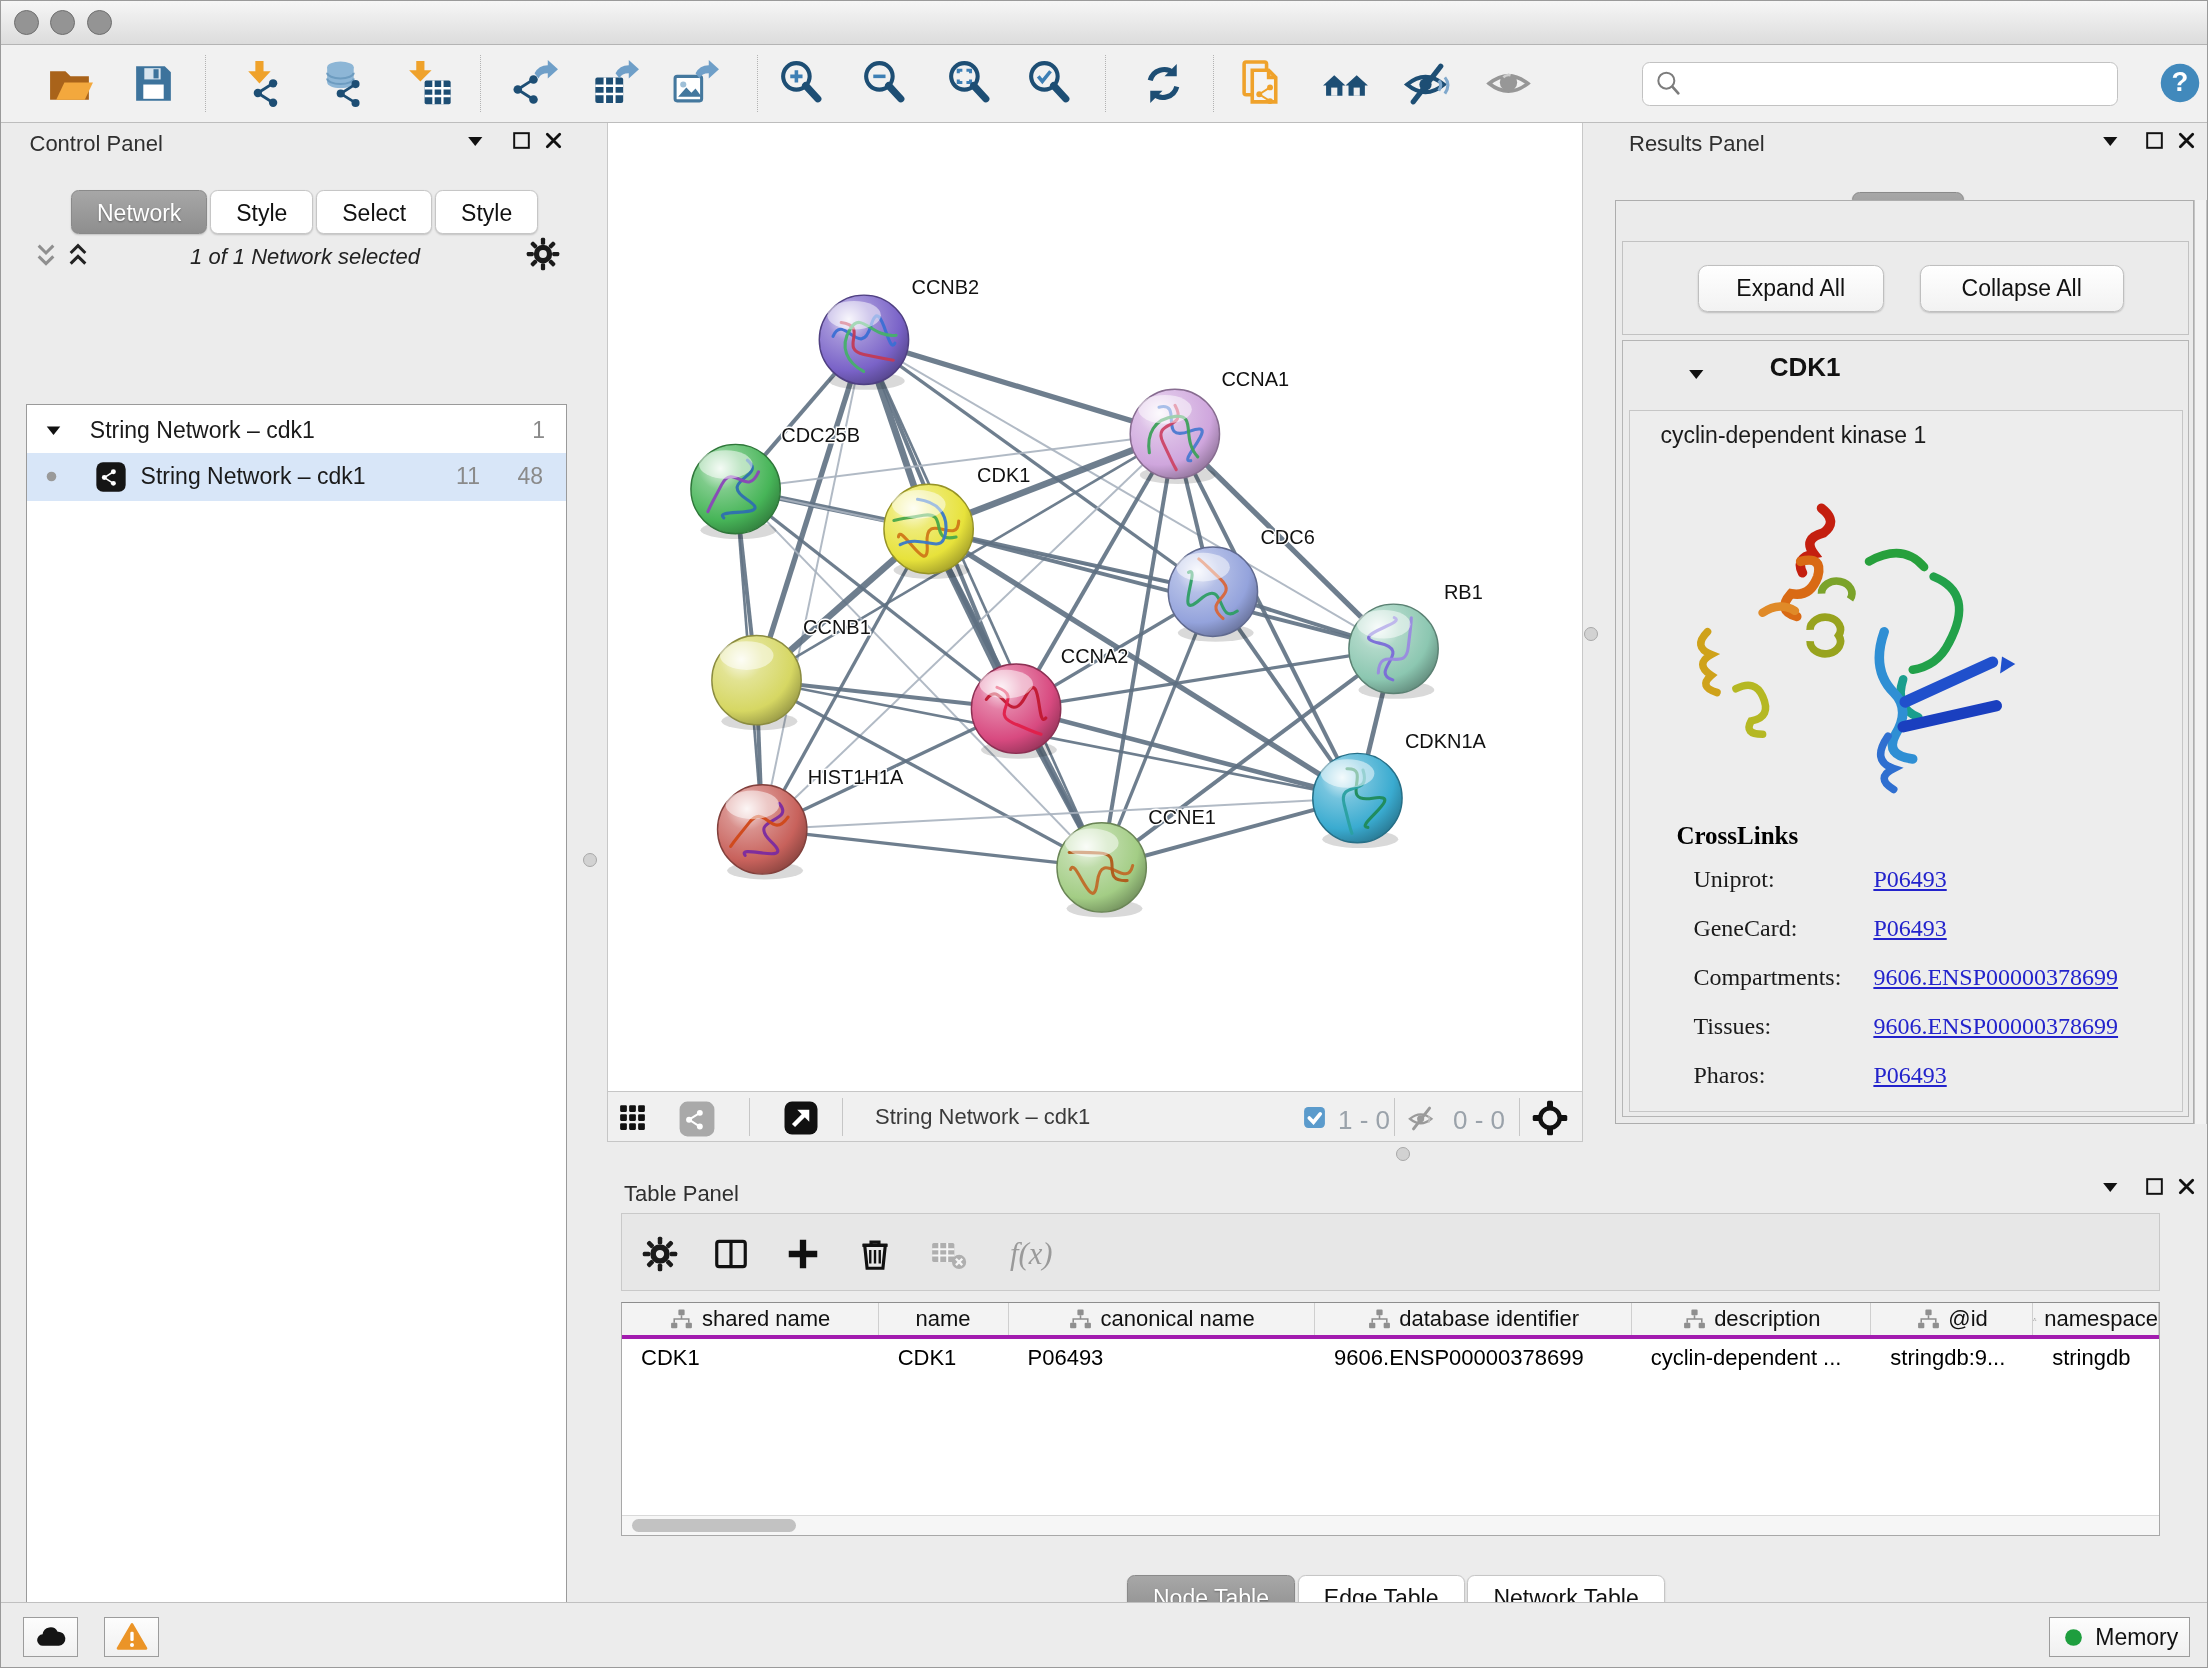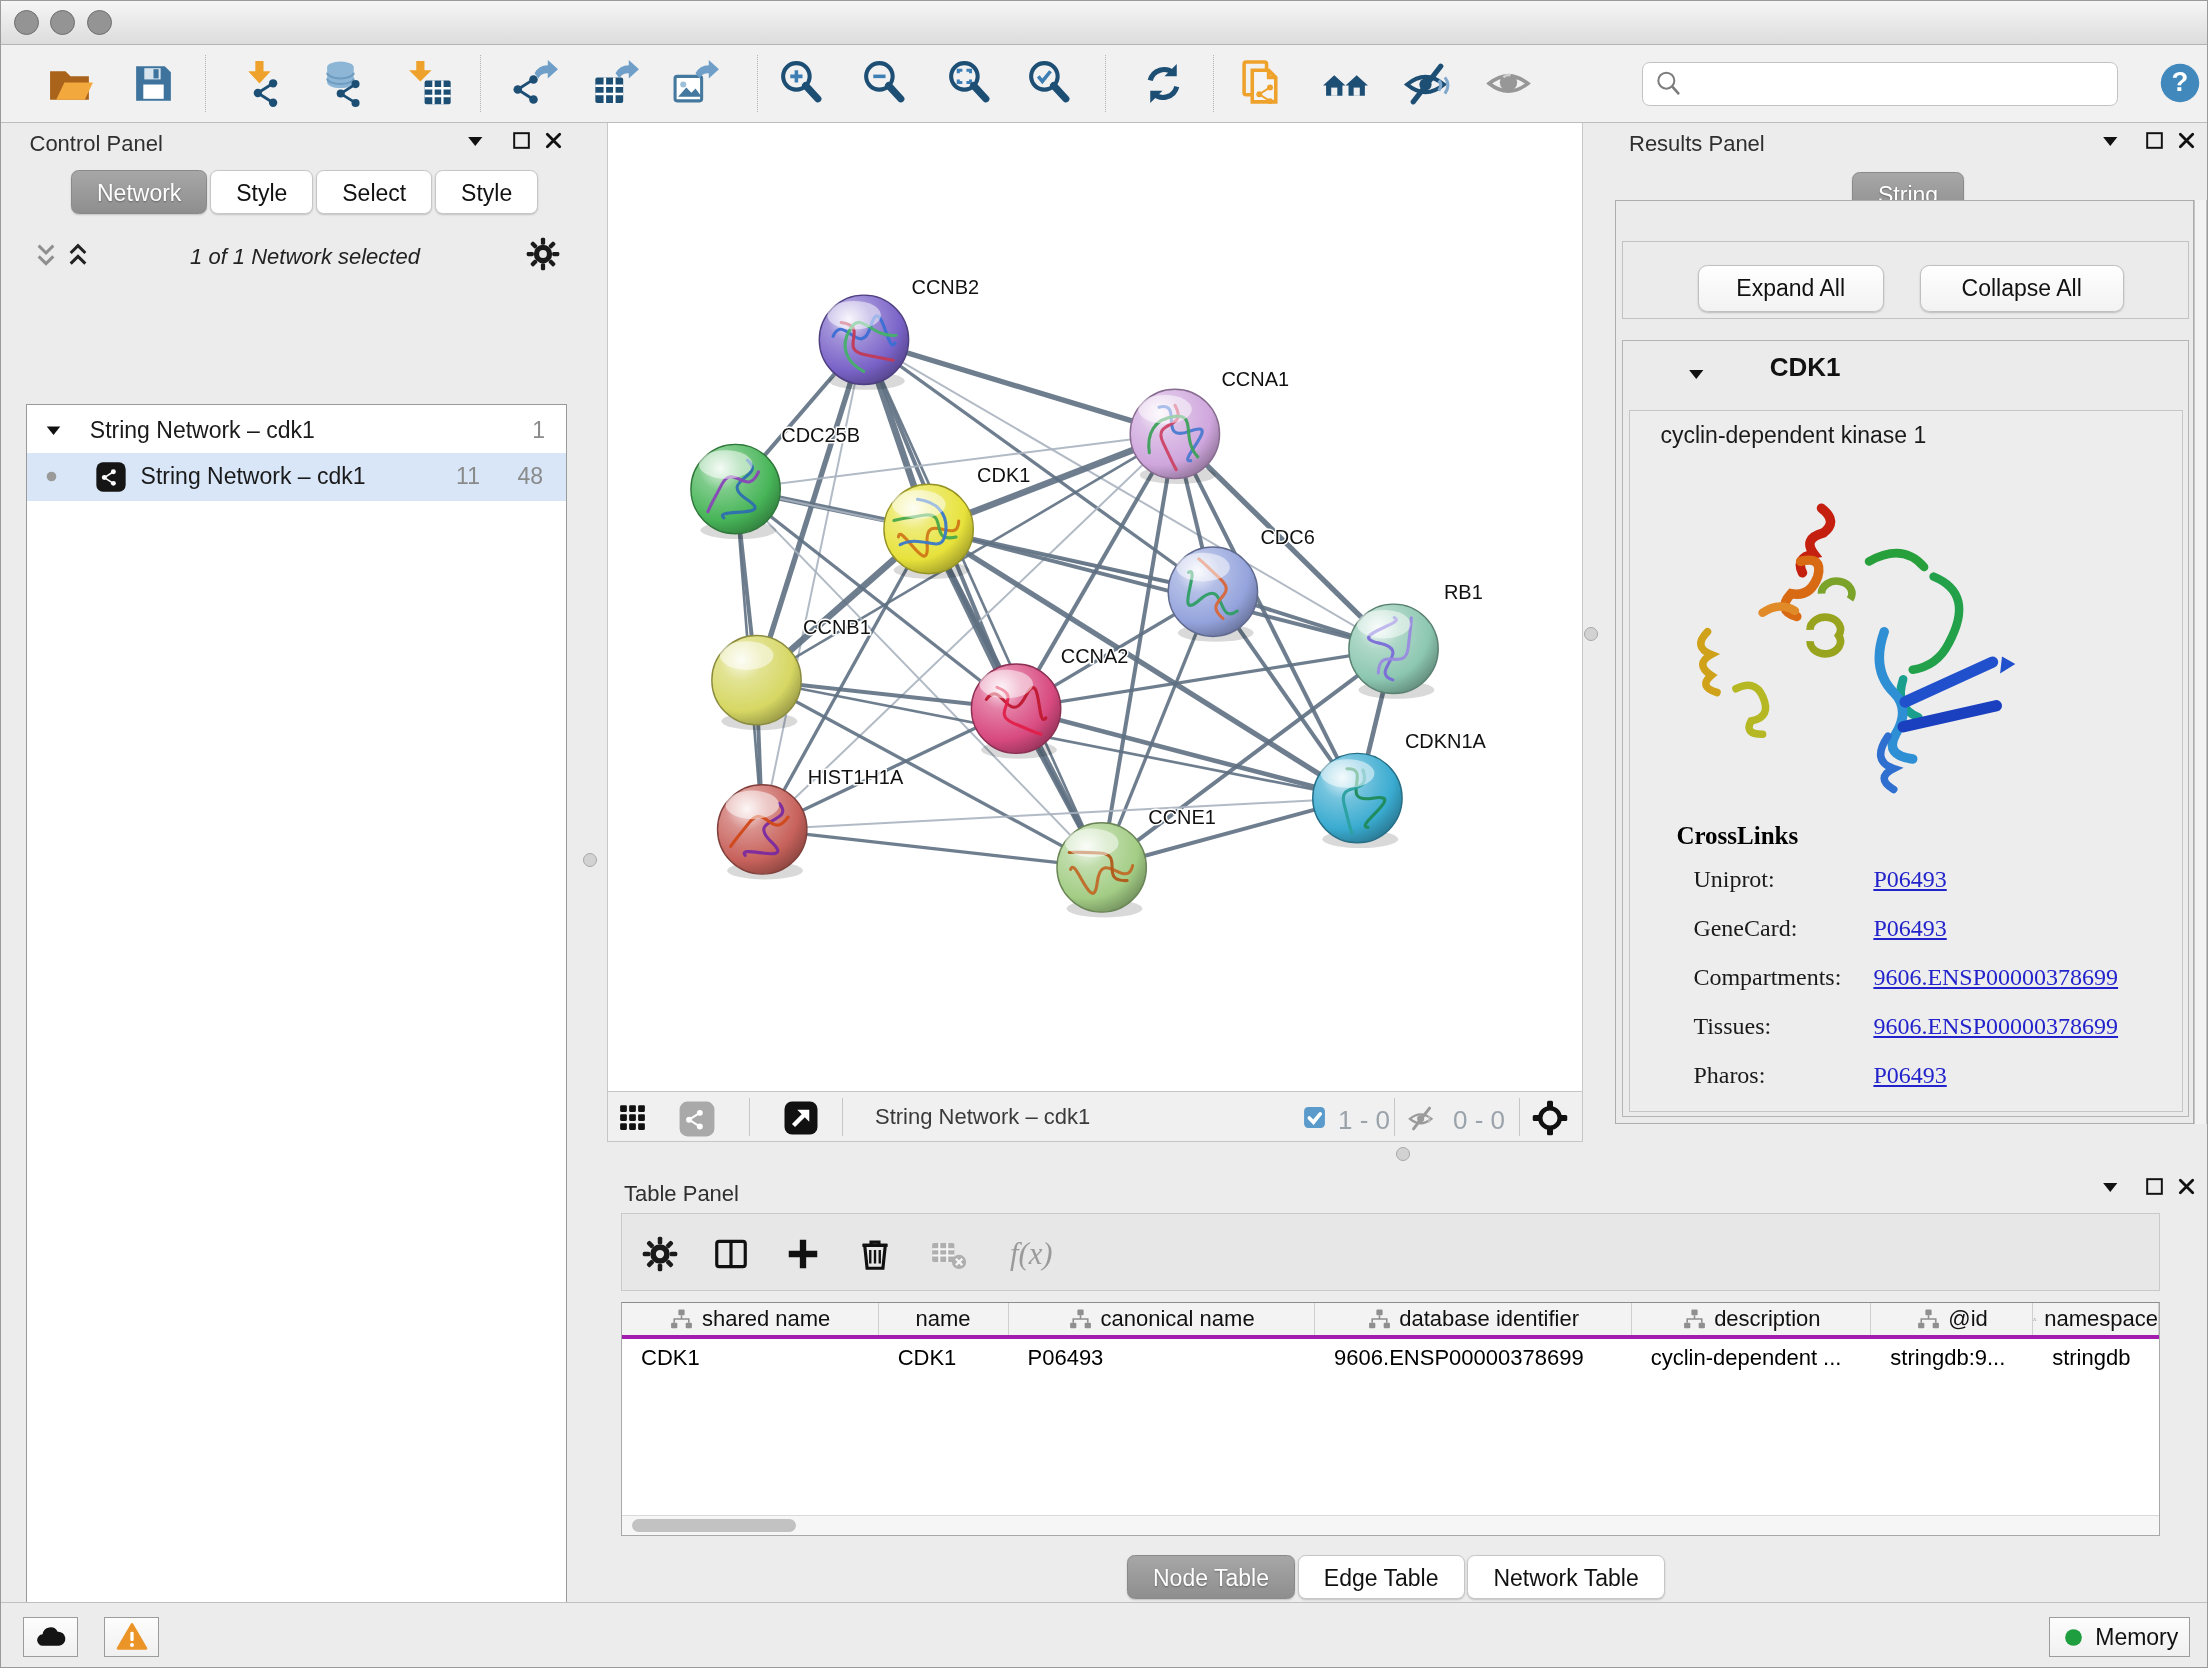--- a/index.html
+++ b/index.html
@@ -23,41 +23,41 @@
     border-radius:7.6px; display:flex; align-items:center; padding-left:9.5px; }
   #search-input { border:none; outline:none; flex:1; height:38px; font-size:21px; background:transparent; }
 
   
   .panel-title { font-size:22px; color:#2f2f2f; }
   .win-ic { width:32px; height:32px; display:flex; align-items:center; justify-content:center; }
   .seg-tab { display:inline-block; height:44px; line-height:44px; padding:0 25px; background:#fff;
     border:1px solid #c6c6c6; border-radius:7.6px; margin-right:2.9px; font-size:23px; color:#111;
     box-shadow:0 1px 1.9px rgba(0,0,0,.18); }
   .seg-tab.active { background:linear-gradient(#a7a7a7,#8e8e8e); color:#fff; border-color:#8a8a8a;
-    text-shadow:0 1px 1.9px rgba(0,0,0,.35); }
+    text-shadow:0 1px 1.9px rgba(0,0,0,.35);margin-top:20px; }
 
   
   #cp-tree-box { left:25px; top:281px; width:541px; height:1293px; background:#fff; border:1.4px solid #9a9a9a; }
   .tree-row { position:relative; width:100%; font-size:23px; color:#1a1a1a; display:flex; align-items:center; }
   .tree-count { color:#8a8a8a; }
 
   
   #net-canvas { left:606px; top:122px; width:976px; height:968px; background:#fff;
     border-left:1px solid #c8c8c8; border-right:1px solid #c8c8c8; }
   #net-bottombar { left:606px; top:1090px; width:976px; height:51px; background:#f0f0f0;
     border:1px solid #c6c6c6; }
   .nb-sep { top:5.7px; height:38px; border-left:1px solid #c6c6c6; width:0; }
   .nb-count { font-size:26px; color:#9aa2aa; top:13.3px; }
 
   
   .split-dot { width:14.3px; height:14.3px; border-radius:50%; background:#d2d2d2; border:1px solid #a8a8a8; }
 
   
   #rp-outer { left:1614px; top:199px; width:579px; height:924px; background:#ebebeb; border:1.4px solid #adadad; }
-  #rp-expandbox { left:5.7px; top:40px; width:567px; height:78px; border:1px solid #c2c2c2; }
+  #rp-expandbox { left:5.7px; top:40px; width:567px; height:94px; border:1px solid #c2c2c2; }
   .rp-btn { height:47px; background:linear-gradient(#ffffff,#f2f2f2); border:1px solid #bfbfbf; border-radius:9.5px;
     font-size:23px; color:#111; display:flex; align-items:center; justify-content:center;
     box-shadow:0 1px 1.9px rgba(0,0,0,.2); }
   #rp-gene-box { left:5.7px; top:139px; width:567px; height:777px; border:1px solid #b5b5b5; }
   #rp-gene-inner { left:6.7px; top:69px; width:554px; height:702px; background:#ededed; border:1px solid #c6c6c6; }
   .serif { font-family:"Liberation Serif", serif; }
   .xrow { position:relative; height:49px; font-size:24px; }
   .xlabel { position:absolute; left:63px; color:#1a1a1a; }
   .xlink { position:absolute; left:243px; color:#2323cc; text-decoration:underline; }
   #rp-scroll { left:2193px; top:199px; width:13.3px; height:924px; background:#f2f2f2;

